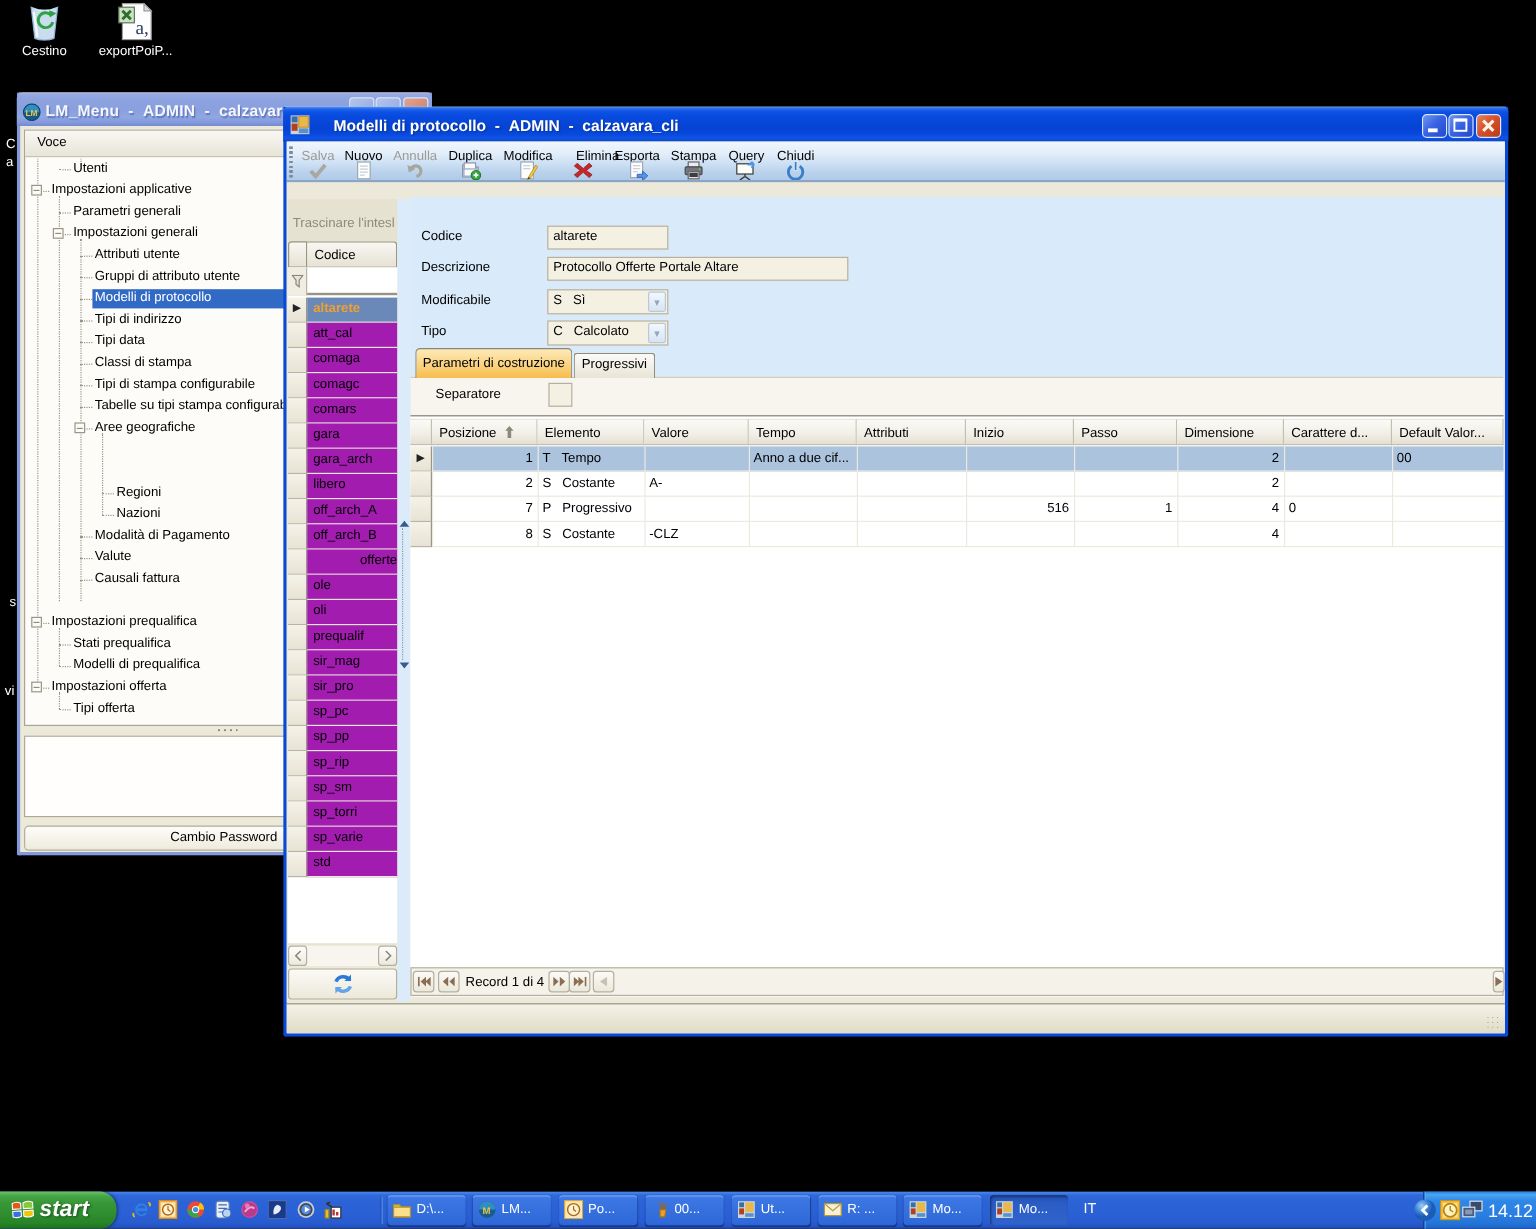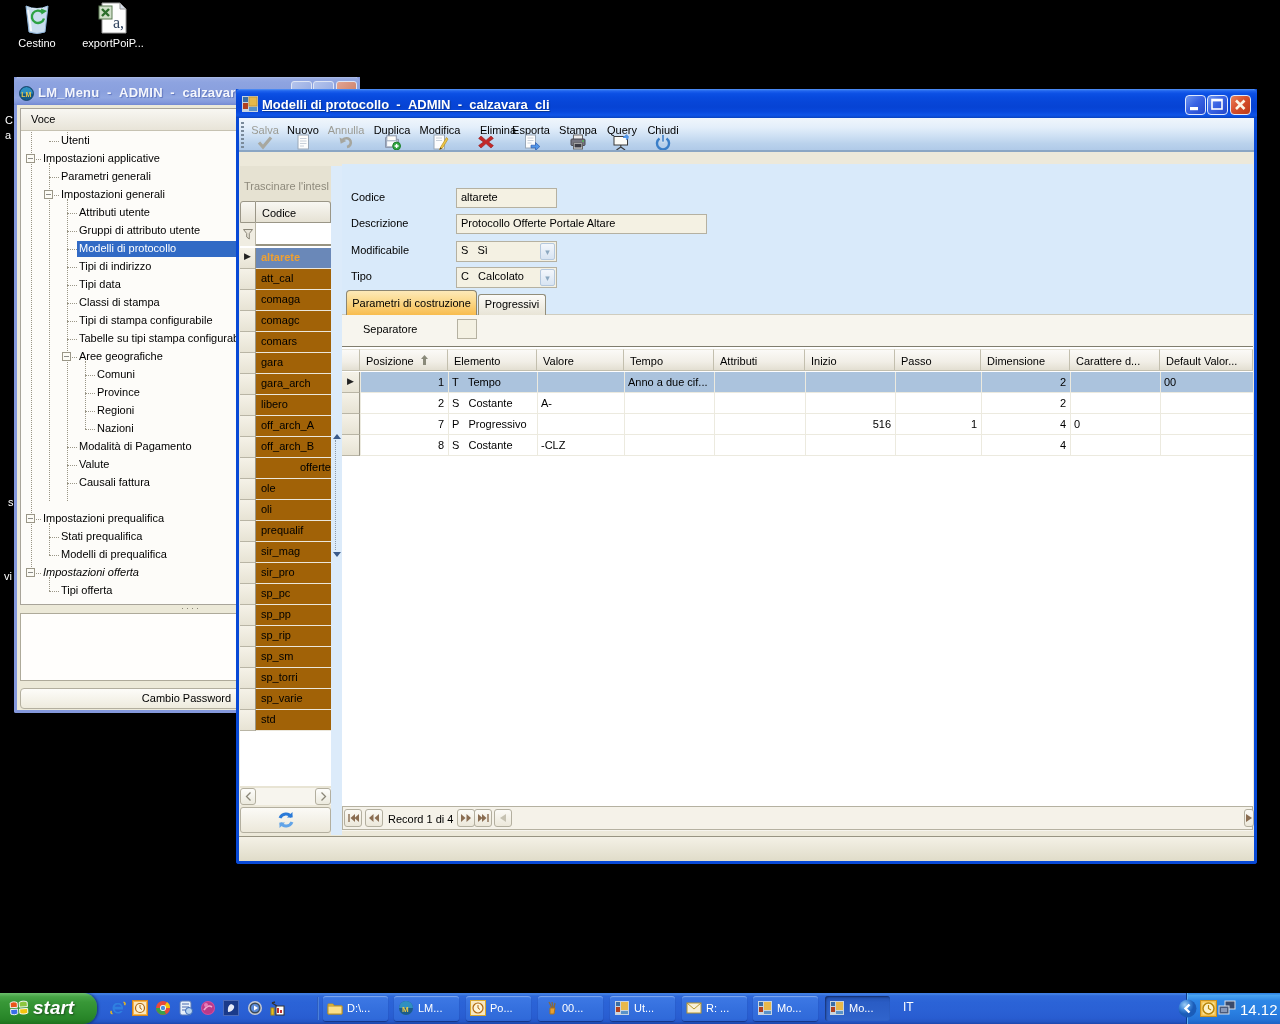--- a/index.html
+++ b/index.html
@@ -35,21 +35,21 @@
 #cambio { left:20px; top:688px; width:333px; height:21px; border-radius:4px;
   background:linear-gradient(180deg,#fdfcf9,#eeebdd); border:1px solid #b3af9f;
   font-size:11px; text-align:center; line-height:19px; color:#000; }
 
 #mwin { left:236px; top:89px; width:1021px; height:775px;
   background:#ece9d8; border:3px solid #0849d6; border-top:none; border-radius:0 0 3px 3px;
   box-shadow:1px 1px 0 #000; }
 #mtitle { left:236px; top:89px; width:1021px; height:29px; border-radius:4px 4px 0 0;
   background:linear-gradient(180deg,#5a96f5 0%,#2f73f0 4%,#1a5eec 9%,#0c50e4 16%,#084ade 28%,#0746d8 45%,#0643d4 62%,#0848dc 78%,#0f54e8 90%,#0b4ad0 97%,#0840b8 100%);
   color:#fff; font-weight:bold; font-size:13px; }
-#mtitle .txt { position:absolute; left:26px; top:8px; text-shadow:1px 1px 1px #0a3798; white-space:nowrap;text-decoration:underline; }
+#mtitle .txt { position:absolute; left:42px; top:8px; text-shadow:1px 1px 1px #0a3798; white-space:nowrap; }
 .mbtn { position:absolute; top:6px; width:21px; height:20px; border-radius:4px;
   border:1px solid #dfe9fc; color:#fff; }
 .mbtn.mm { background:linear-gradient(135deg,#6f97f0 0%,#3a64e4 45%,#2348cc 100%); }
 .mbtn.close { background:linear-gradient(135deg,#ea8258 0%,#d8502c 45%,#bc3a16 100%); }
 
 #toolbar { left:239px; top:118px; width:1015px; height:34px;
   background:linear-gradient(180deg,#f0f6fc 0%,#e3eefa 30%,#cfe1f4 55%,#bad2ec 80%,#b0cae8 100%);
   border-bottom:2px solid #8ba6c4; }
 .tbtxt { position:absolute; top:6px; font-size:11px; color:#000; transform:translateX(-50%); }
 .tbtxt.dis { color:#9b9b93; }
@@ -58,21 +58,21 @@
 #contentbg { left:239px; top:152px; width:1015px; height:683px; background:#ede9da; }
 #formbg { left:342px; top:164px; width:911px; height:150px; background:#d9eafa; }
 #tabpanel { left:342px; top:314px; width:911px; height:517px; background:#f7f5ee; border-top:1px solid #cfccbe; }
 
 #lpanel { left:240px; top:166px; width:91px; height:637px; background:#e8e4d4; }
 #lpanel .drag { position:absolute; left:0; top:0; width:100%; height:35px; background:#e6e2d2; color:#8e8a7c; font-size:11px; }
 #lphdr { position:absolute; left:0; top:35px; width:91px; height:22px; }
 #lpfilter { position:absolute; left:0; top:57px; width:91px; height:23px; background:#fff; border-bottom:2px solid #989482; z-index:2; }
 .lrow { position:absolute; left:0; width:91px; height:21px; font-size:11px; z-index:2; }
 .lrow .hd { position:absolute; left:0; top:0; width:16px; height:21px; background:linear-gradient(180deg,#f5f2e8,#e7e3d4); border-right:1px solid #9a9687; border-bottom:1px solid #b9b5a5; }
-.lrow .tx { position:absolute; left:16px; top:0; width:75px; height:21px; background:#a16207; border-bottom:1px solid #ebe7dc; padding:3px 0 0 5px; color:#000; }
+.lrow .tx { position:absolute; left:16px; top:0; width:75px; height:21px; background:#a21caf; border-bottom:1px solid #ebe7dc; padding:3px 0 0 5px; color:#000; }
 .lrow.sel .tx { background:#6a88b8; color:#f0a030; font-weight:bold; }
 #lpscroll { position:absolute; left:0; top:622px; width:91px; height:17px; background:#f7f5ee; }
 #lprefresh { position:absolute; left:0; top:641px; width:91px; height:26px; border:1px solid #b3af9f; border-radius:3px; background:linear-gradient(180deg,#fbfaf6,#ece8da); }
 
 #vsplit { left:331px; top:166px; width:11px; height:669px; background:#dcebfa; }
 
 .flabel { position:absolute; font-size:11px; color:#000; }
 .fbox { position:absolute; background:#f4f1e3; border:1px solid #b5b1a1; font-size:11px; color:#000; padding:2px 0 0 4px; }
 .combo-btn { position:absolute; background:linear-gradient(180deg,#f3f7fc,#d8e4f2); border:1px solid #b5c8dd; border-radius:2px; color:#8ca8c0; font-size:9px; text-align:center; }
 
@@ -217,28 +217,20 @@
       </div>
       <div class="trow" style="left:0; top:198px; width:331px;">
         <div class="doth" style="left:46px; top:9px; width:10px;"></div>
         <div class="lbl" style="left:58px;">Tabelle su tipi stampa configurab</div>
       </div>
       <div class="trow" style="left:0; top:216px; width:331px;">
         <div class="doth" style="left:46px; top:9px; width:10px;"></div>
         <div class="pm" style="left:41px;">–</div>
         <div class="lbl" style="left:58px;">Aree geografiche</div>
       </div>
-      <div class="trow" style="left:0; top:234px; width:331px;">
-        <div class="doth" style="left:64px; top:9px; width:10px;"></div>
-        <div class="lbl" style="left:76px;">Comuni</div>
-      </div>
-      <div class="trow" style="left:0; top:252px; width:331px;">
-        <div class="doth" style="left:64px; top:9px; width:10px;"></div>
-        <div class="lbl" style="left:76px;">Province</div>
-      </div>
       <div class="trow" style="left:0; top:270px; width:331px;">
         <div class="doth" style="left:64px; top:9px; width:10px;"></div>
         <div class="lbl" style="left:76px;">Regioni</div>
       </div>
       <div class="trow" style="left:0; top:288px; width:331px;">
         <div class="doth" style="left:64px; top:9px; width:10px;"></div>
         <div class="lbl" style="left:76px;">Nazioni</div>
       </div>
       <div class="trow" style="left:0; top:306px; width:331px;">
         <div class="doth" style="left:46px; top:9px; width:10px;"></div>
@@ -261,21 +253,21 @@
         <div class="doth" style="left:28px; top:9px; width:10px;"></div>
         <div class="lbl" style="left:40px;">Stati prequalifica</div>
       </div>
       <div class="trow" style="left:0; top:414px; width:331px;">
         <div class="doth" style="left:28px; top:9px; width:10px;"></div>
         <div class="lbl" style="left:40px;">Modelli di prequalifica</div>
       </div>
       <div class="trow" style="left:0; top:432px; width:331px;">
         <div class="doth" style="left:10px; top:9px; width:10px;"></div>
         <div class="pm" style="left:5px;">–</div>
-        <div class="lbl" style="left:22px;font-style:italic;">Impostazioni offerta</div>
+        <div class="lbl" style="left:22px;">Impostazioni offerta</div>
       </div>
       <div class="trow" style="left:0; top:450px; width:331px;">
         <div class="doth" style="left:28px; top:9px; width:10px;"></div>
         <div class="lbl" style="left:40px;">Tipi offerta</div>
       </div>
     </div>
 </div>
 <div id="lmsplit" class="abs">
   <div style="position:absolute; left:160px; top:2px; width:18px; height:3px; background:radial-gradient(circle 1.5px, #8a8678 40%, transparent 45%) 0 0/5px 3px repeat-x;"></div>
 </div>

